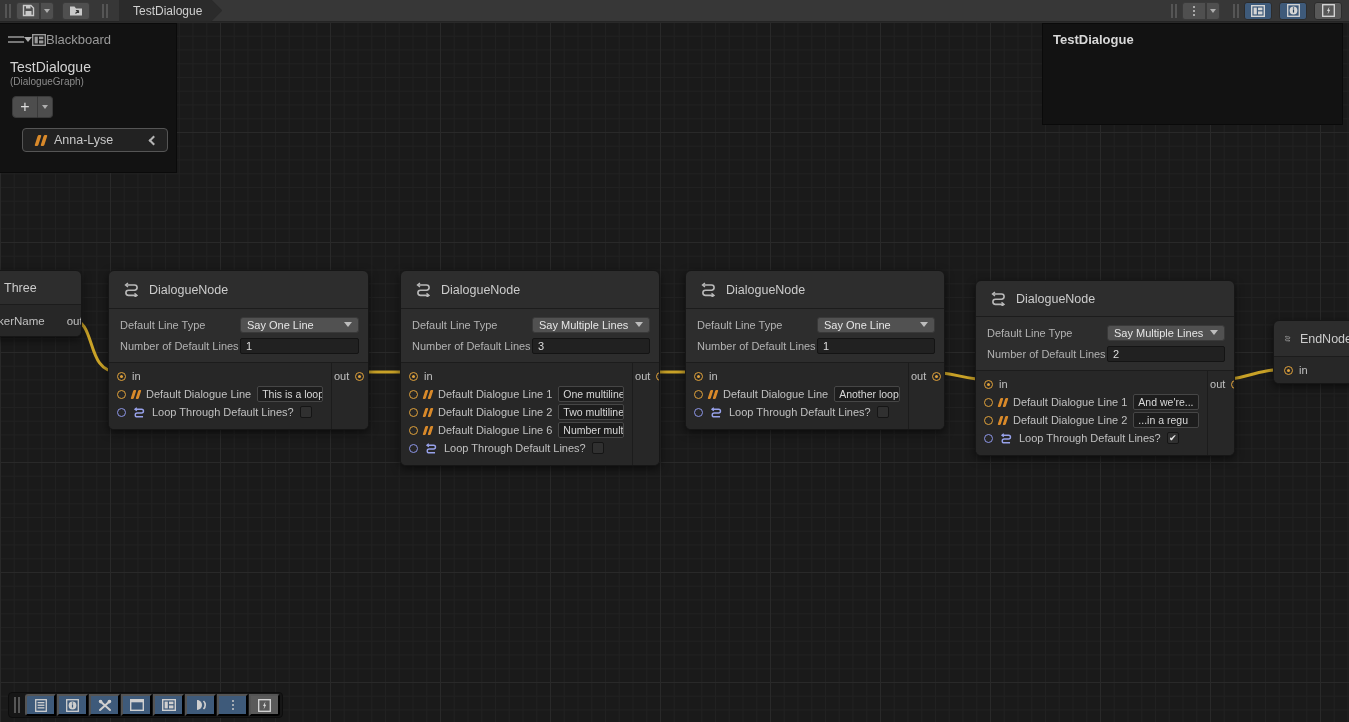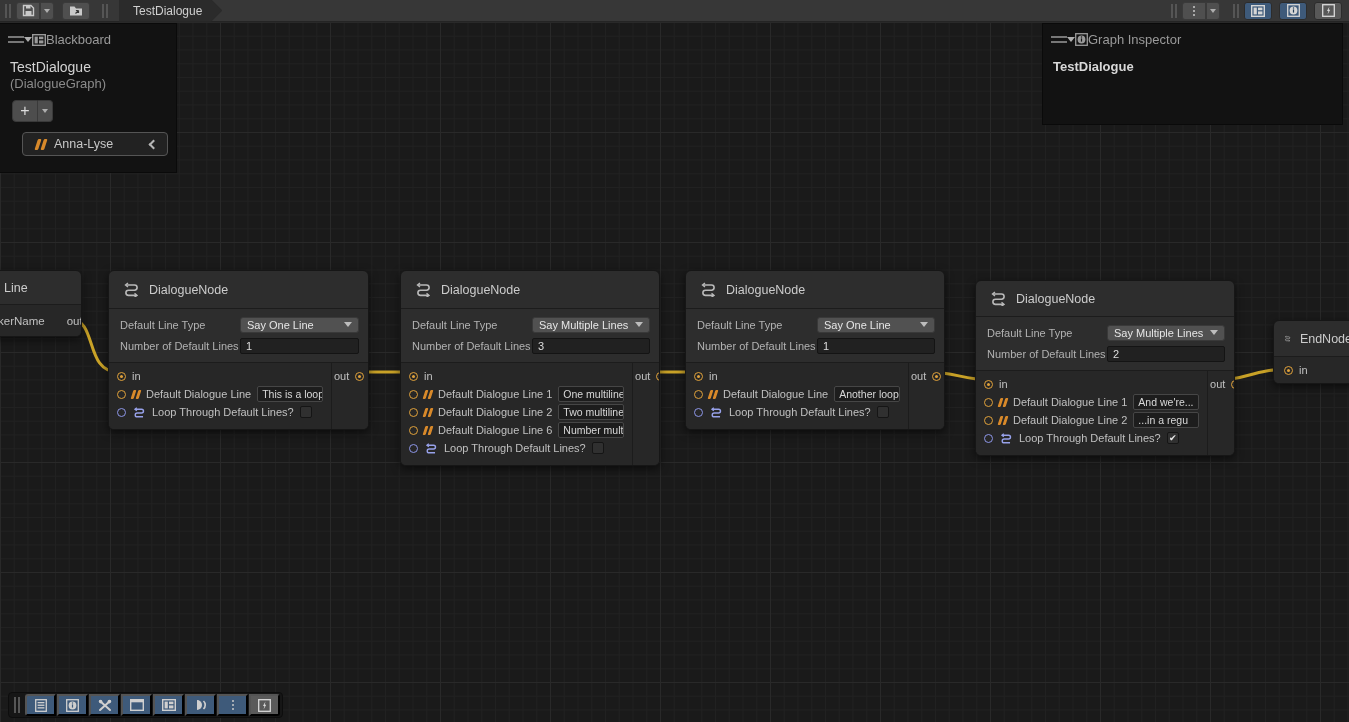--- a/index.html
+++ b/index.html
@@ -51,21 +51,21 @@
   }
   .wires { position:absolute; inset:0; z-index:1; }
   .wires path { stroke:#c9a227; stroke-width:3; fill:none; stroke-linecap:round; }
   
   .panel { position:absolute; background:#121212; z-index:5; box-shadow:0 0 0 1px #0a0a0a; }
   .panel-header { display:flex; align-items:center; padding:8px 8px 4px 8px; color:#9a9a9a; font-size:13px; }
   .drag-handle { width:16px; height:7px;
     background:linear-gradient(#777 0 2px,transparent 2px 5px,#777 5px 7px); }
   .blackboard { left:0; top:2px; width:176px; height:148px; }
   .bb-name { padding:8px 10px 0 10px; font-size:14px; color:#d2d2d2; }
-  .bb-type { padding:1px 10px 0 10px; font-size:13px; color:#8b8b8b; }
+  .bb-type { padding:1px 10px 0 10px; font-size:10px; color:#8b8b8b; }
   .bb-add-row { display:flex; padding:9px 0 0 12px; }
   .add-btn { width:26px; height:22px; background:#4d4d4d; border:1px solid #3a3a3a; border-radius:4px 0 0 4px; color:#ddd; font-size:16px; line-height:1; display:flex; align-items:center; justify-content:center; }
   .add-caret-btn { width:15px; height:22px; background:#4d4d4d; border:1px solid #3a3a3a; border-left:none; border-radius:0 4px 4px 0; display:flex; align-items:center; justify-content:center; }
   .bb-field {
     margin:10px 8px 0 22px; height:24px; background:#222; border:1px solid #555; border-radius:4px;
     display:flex; align-items:center; gap:9px; padding:0 10px 0 14px; font-size:12.5px; color:#c7c7c7;
   }
   .chev-left { width:7px; height:7px; border-left:2px solid #b5b5b5; border-bottom:2px solid #b5b5b5; transform:rotate(45deg); margin-left:auto; }
   .inspector { left:1043px; top:2px; width:299px; height:100px; }
   .gi-name { padding:8px 10px 0 10px; font-size:13px; font-weight:bold; color:#d8d8d8; }
@@ -182,21 +182,21 @@
     <svg class="wires" width="1349" height="700" viewBox="0 0 1349 700">
       <path d="M70 297 C98 297 84 350 118 350"></path>
       <path d="M350 350 L420 350"></path>
       <path d="M640 350 L705 350"></path>
       <path d="M926 350 C960 350 958 358 995 358"></path>
       <path d="M1216 358 C1250 358 1250 347 1293 347"></path>
     </svg>
 
     <div class="node" style="left:-40px;top:248px;width:122px;">
       <div class="start-header">
-        <span class="node-title">Line</span>
+        <span class="node-title">Three</span>
       </div>
       <div class="start-row">
         <span class="lbl" style="padding-left:42px;">kerName</span>
         <span class="vdiv"></span>
         <span>out</span>
 
       </div>
     </div>
 
     <div class="node" style="left:108px;top:248px;width:261px;">
@@ -489,31 +489,20 @@
         <span class="quote-icon" style="transform:skewX(-18deg) scale(1.2);">
             <i></i>
             <i></i>
           </span>
         <span>Anna-Lyse</span>
         <i class="chev-left"></i>
       </div>
     </div>
 
     <div class="panel inspector">
-      <div class="panel-header">
-        <span class="drag-handle"></span>
-        <i class="tri-down"></i>
-        <svg class="ic" width="13" height="13" viewBox="0 0 13 13">
-            <rect x="0.7" y="0.7" width="11.6" height="11.6" fill="none" stroke="#9a9a9a" stroke-width="1.3"></rect>
-            <circle cx="6.5" cy="6.5" r="3.9" fill="#9a9a9a"></circle>
-            <rect x="5.9" y="5.4" width="1.2" height="3.2" fill="#121212"></rect>
-            <rect x="5.9" y="3.4" width="1.2" height="1.2" fill="#121212"></rect>
-          </svg>
-        <span>Graph Inspector</span>
-      </div>
       <div class="gi-name">TestDialogue</div>
     </div>
 
     <div class="dock">
       <span class="grip"></span>
       <button class="dock-btn">
         <svg class="ic" width="12" height="13" viewBox="0 0 12 13">
             <rect x="0.7" y="0.7" width="10.6" height="11.6" fill="none" stroke="#cfcfcf" stroke-width="1.3"></rect>
             <rect x="2.6" y="3" width="6.8" height="1.3" fill="#cfcfcf"></rect>
             <rect x="2.6" y="5.6" width="6.8" height="1.3" fill="#cfcfcf"></rect>

